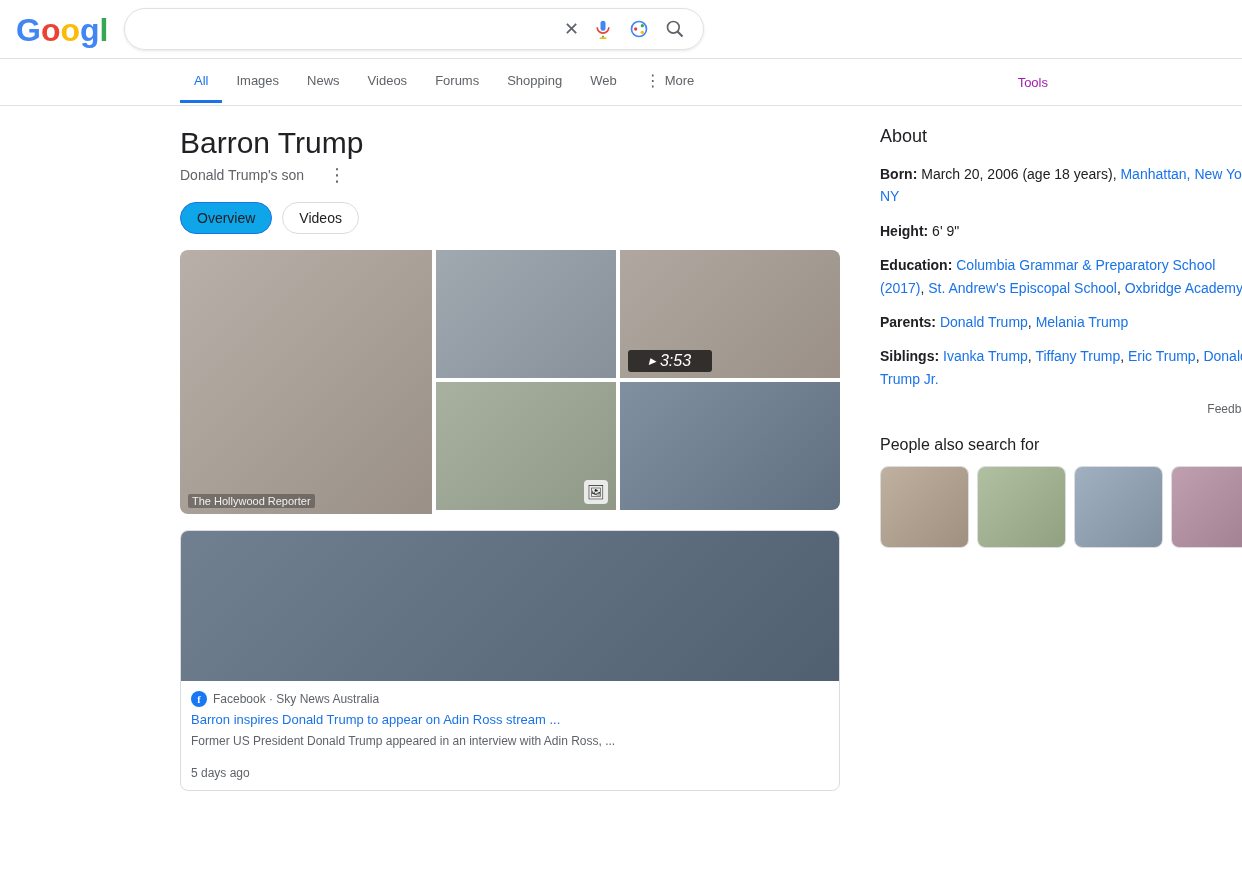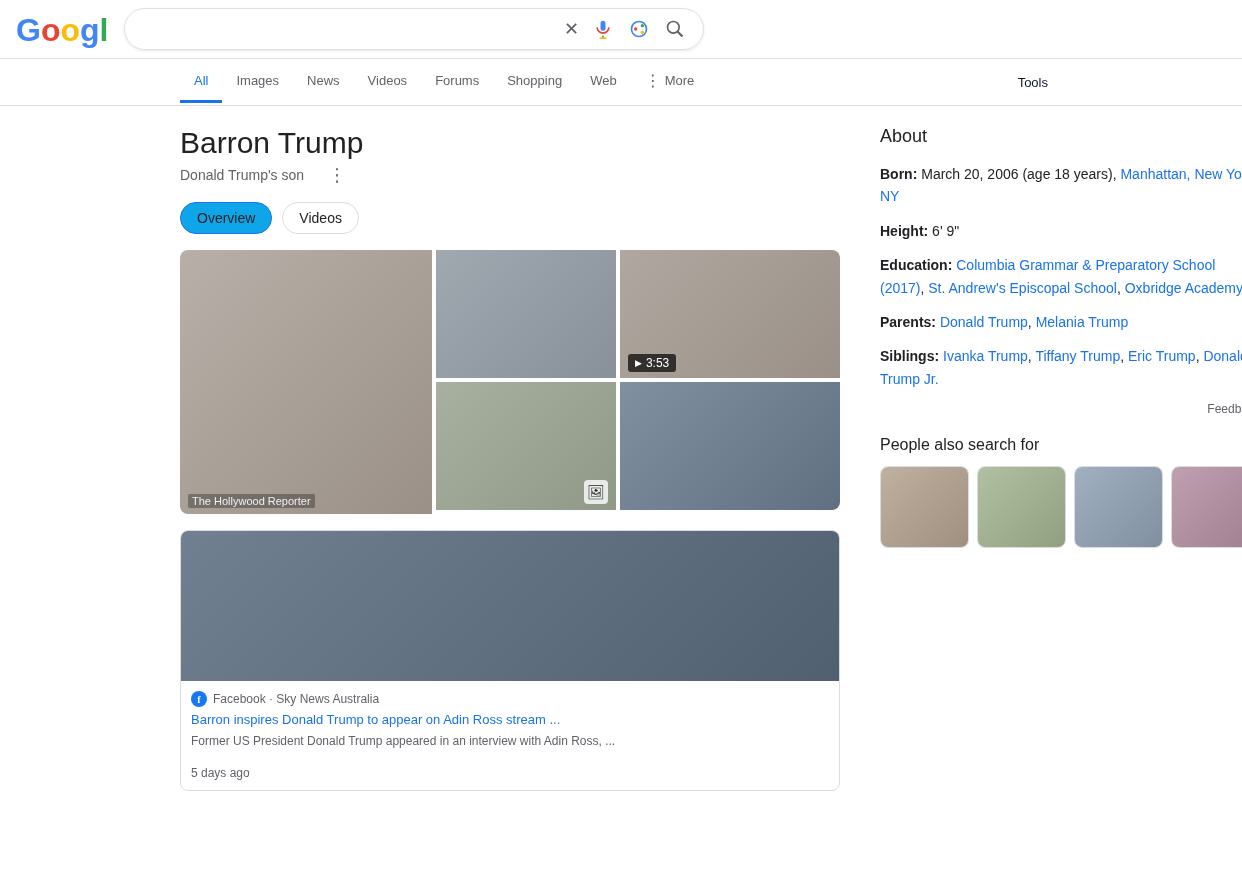--- a/index.html
+++ b/index.html
@@ -10,21 +10,21 @@
     .search-bar { display: flex; align-items: center; border: 1px solid #dfe1e5; border-radius: 24px; padding: 8px 16px; width: 580px; box-shadow: 0 1px 3px rgba(0,0,0,0.1); }
     .search-bar input { border: none; outline: none; flex: 1; font-size: 16px; color: #202124; }
     .search-icons { display: flex; align-items: center; gap: 12px; margin-left: 8px; }
     .search-icon-btn { width: 24px; height: 24px; display: flex; align-items: center; justify-content: center; cursor: pointer; color: #5f6368; }
     .clear-btn { color: #5f6368; cursor: pointer; font-size: 18px; }
 
     
     .nav { display: flex; align-items: center; padding: 0 180px; border-bottom: 1px solid #e0e0e0; background: #fff; }
     .nav-item { padding: 12px 14px; font-size: 13px; color: #5f6368; cursor: pointer; border-bottom: 3px solid transparent; white-space: nowrap; }
     .nav-item.active { color: #1a73e8; border-bottom: 3px solid #1a73e8; }
-    .nav-tools { margin-left: auto; padding: 12px 14px; font-size: 13px; color: #0f172a; cursor: pointer; }
+    .nav-tools { margin-left: auto; padding: 12px 14px; font-size: 13px; color: #a21caf; cursor: pointer; }
     .nav-more { display: flex; align-items: center; gap: 4px; }
     .dots-icon { font-size: 16px; }
 
     
     .main { display: flex; padding: 20px 180px; gap: 40px; }
     .left-col { flex: 1; max-width: 660px; }
     .right-col { width: 380px; flex-shrink: 0; }
 
     
     .kp-subject { font-size: 30px; font-weight: 400; color: #202124; margin-bottom: 4px; }
@@ -35,21 +35,21 @@
 
     
     .images-grid { display: flex; gap: 4px; margin-bottom: 16px; }
     .img-main { width: 280px; height: 264px; background: #d0d0d0; border-radius: 8px 0 0 8px; overflow: hidden; position: relative; }
     .img-main .attribution { position: absolute; bottom: 6px; left: 8px; font-size: 11px; color: rgba(255,255,255,0.9); background: rgba(0,0,0,0.3); padding: 1px 4px; border-radius: 2px; }
     .img-col { display: flex; flex-direction: column; gap: 4px; width: 200px; }
     .img-small { height: 128px; background: #c0c0c0; border-radius: 0; overflow: hidden; }
     .img-video-col { display: flex; flex-direction: column; gap: 4px; }
     .img-video { width: 220px; height: 128px; background: #b0b0b0; border-radius: 0 8px 0 0; overflow: hidden; position: relative; }
     .img-video2 { width: 220px; height: 128px; background: #a0a0a0; border-radius: 0 0 8px 0; overflow: hidden; position: relative; }
-    .video-badge { position: absolute; bottom: 6px; left: 8px; background: rgba(0,0,0,0.7); color: #fff; font-size: 12px; padding: 2px 7px; border-radius: 3px; display: flex; align-items: center; gap: 4px; }
+    .video-badge { position: absolute; bottom: 6px; left: 8px; background: rgba(0,0,0,0.7); color: #fff; font-size: 16px; padding: 2px 21px; border-radius: 3px; display: flex; align-items: center; gap: 4px; font-style: italic; }
     .video-badge::before { content: '▶'; font-size: 9px; }
 
     
     .info-panels { display: flex; gap: 16px; margin-bottom: 16px; }
     .info-card { border: 1px solid #dadce0; border-radius: 8px; padding: 12px 16px; flex: 1; }
     .info-card-label { font-size: 13px; color: #5f6368; margin-bottom: 8px; }
     .info-card-value { font-size: 22px; font-weight: 500; color: #202124; }
     .info-card-sub { font-size: 13px; color: #5f6368; }
 
     

